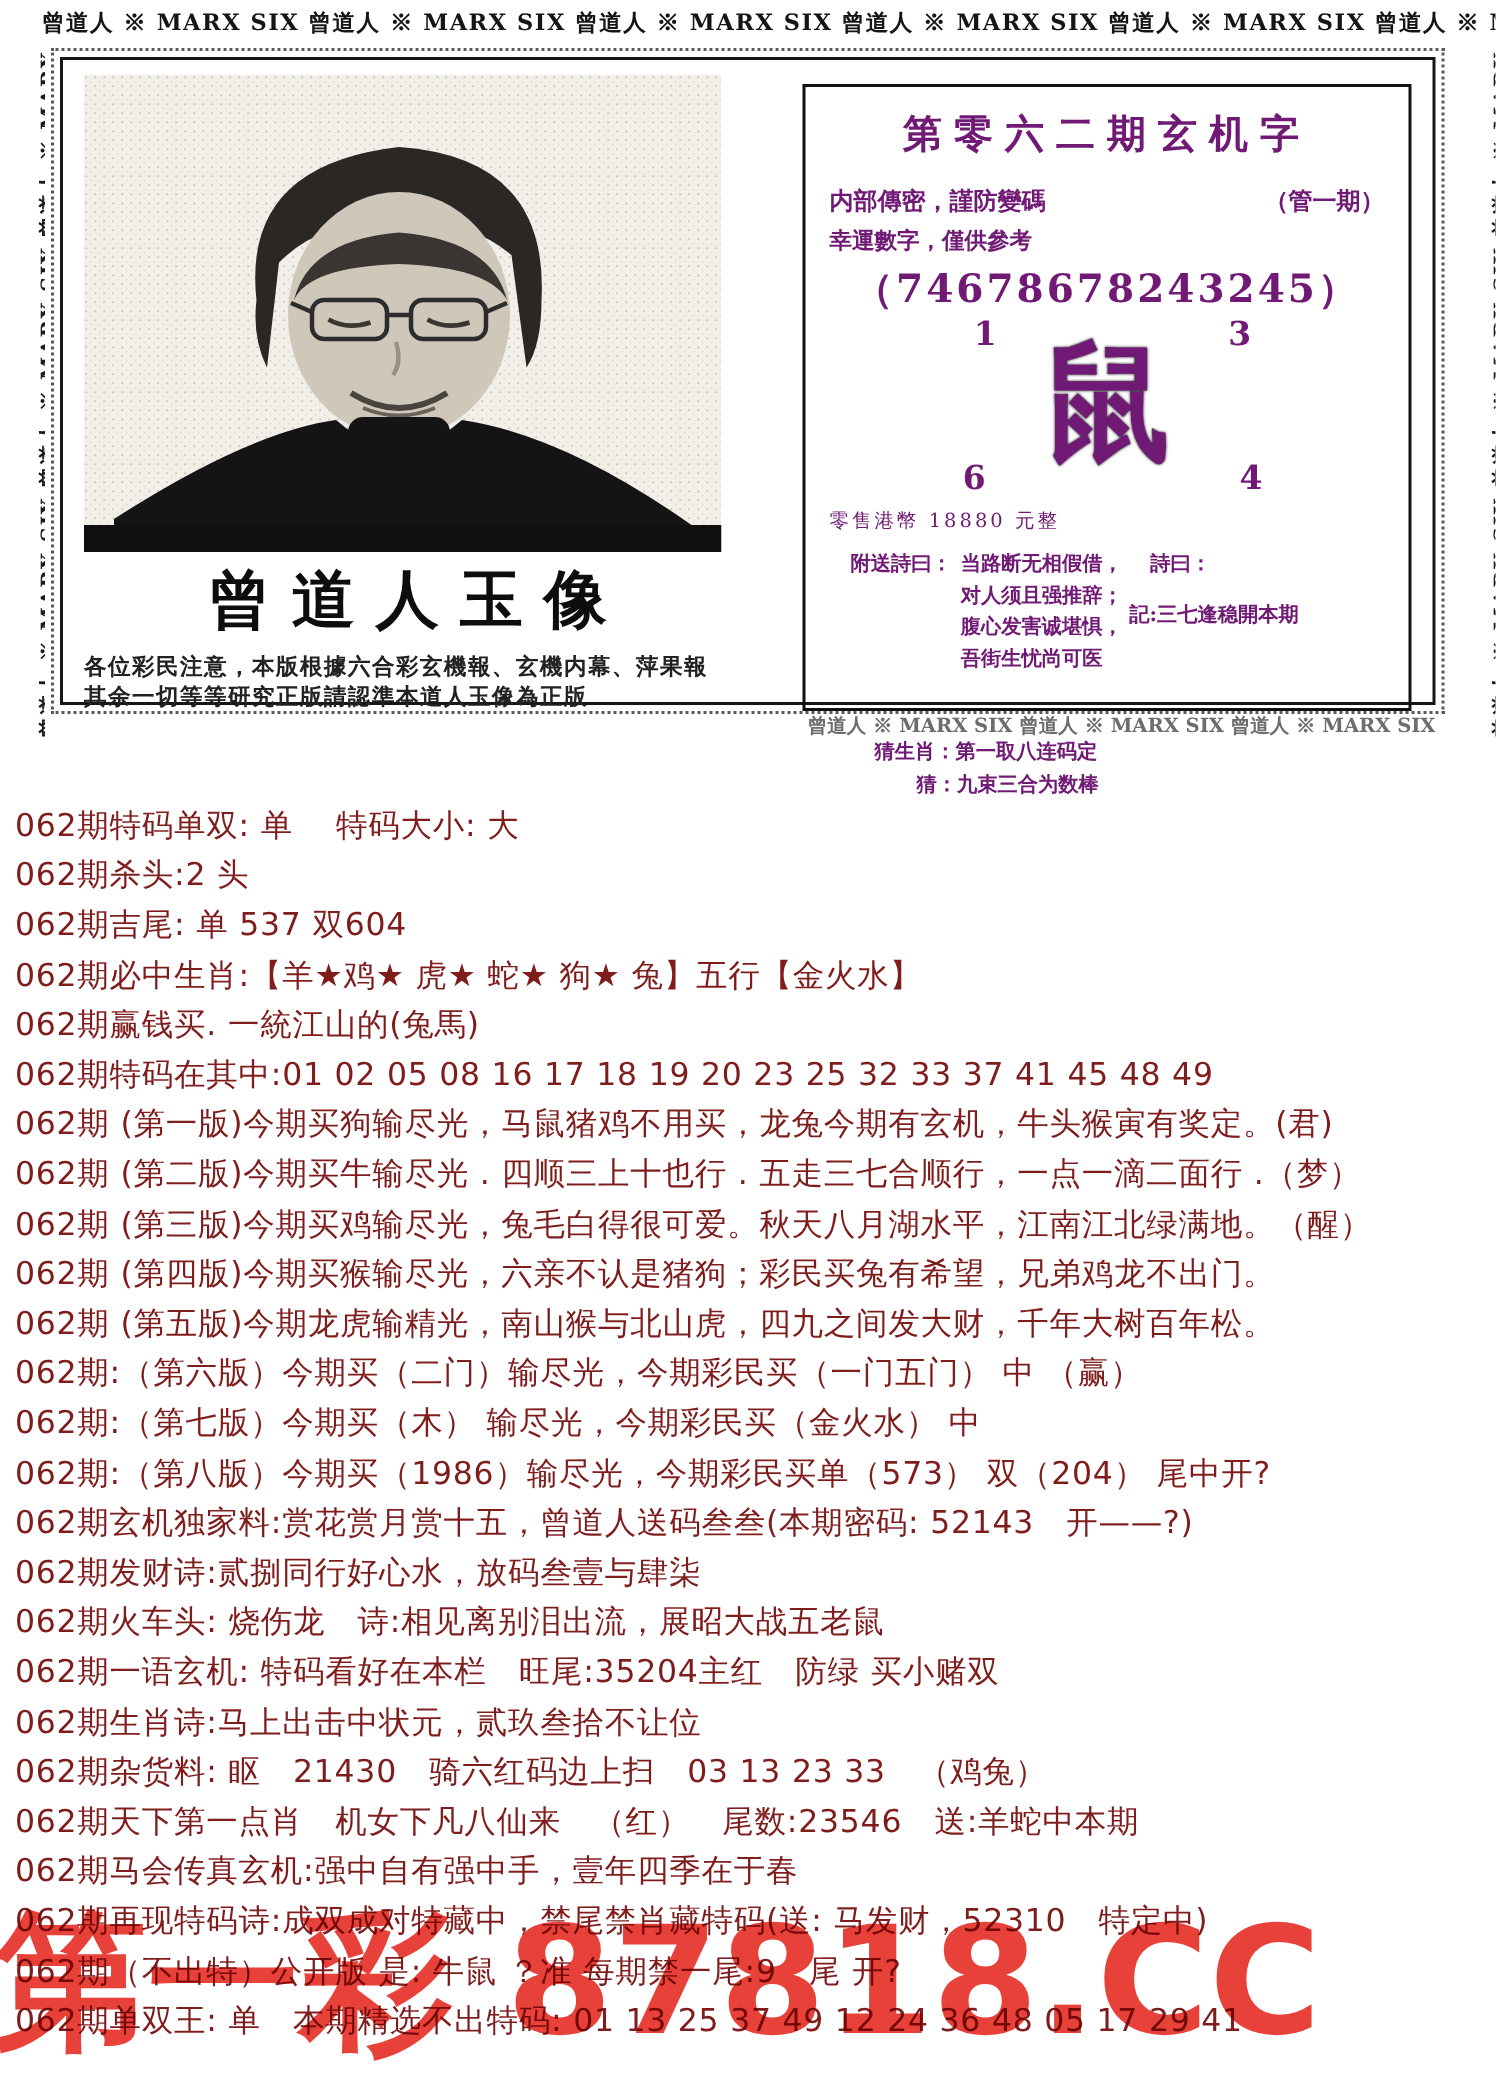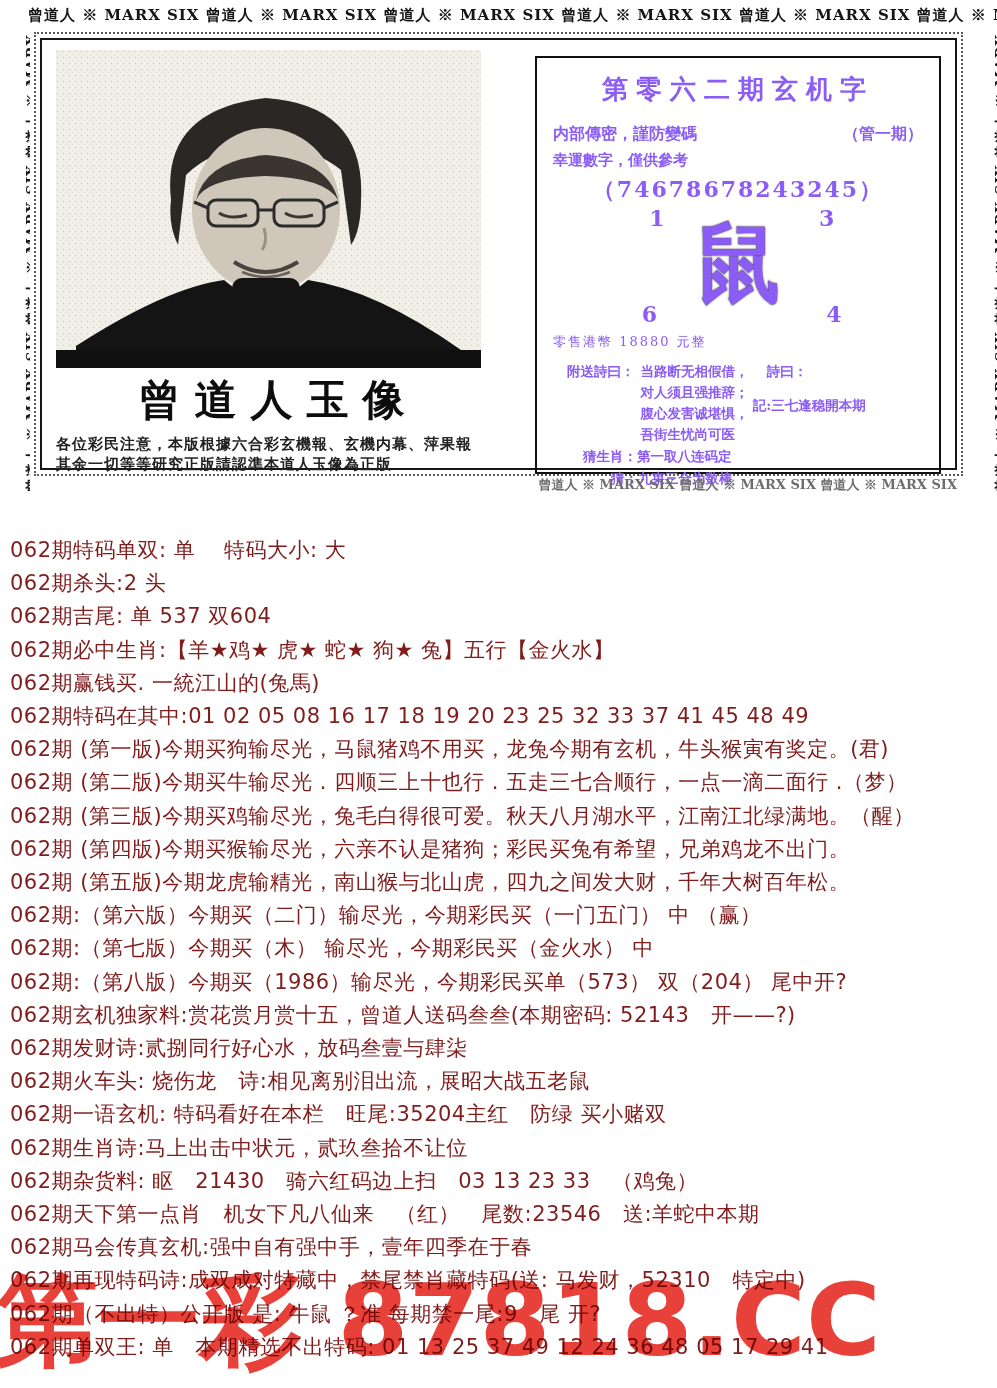--- a/index.html
+++ b/index.html
@@ -46,48 +46,48 @@
     letter-spacing:14px;text-align:center;margin:4px 0 6px 0;color:#0d0d0d;
   }
   .photo-note{
     font-family:"DejaVu Serif",serif;font-size:15px;font-weight:bold;
     line-height:20px;color:#222;letter-spacing:1px;
   }
   
   .box-col{flex:1;padding:16px 14px 8px 28px;}
   .mystery-box{
     border:2px solid #111;height:392px;padding:14px 16px 8px 16px;
-    font-family:"DejaVu Serif",serif;color:#8b5cf6;position:relative;
+    font-family:"DejaVu Serif",serif;color:#701a75;position:relative;
   }
   .mb-title{
     text-align:center;font-size:26px;font-weight:900;letter-spacing:8px;margin-bottom:14px;
   }
   .mb-row{display:flex;justify-content:space-between;font-size:16px;font-weight:bold;line-height:26px;}
   .mb-line{font-size:15px;font-weight:bold;line-height:26px;}
-  .mb-digits{text-align:center;font-size:22px;font-weight:bold;letter-spacing:2px;margin:2px 0 2px 0;}
+  .mb-digits{text-align:center;font-size:26px;font-weight:bold;letter-spacing:2px;margin:2px 0 2px 0;}
   .zodiac-wrap{position:relative;height:120px;margin:2px 0 4px 0;}
   .zodiac-char{
     position:absolute;left:50%;top:50%;transform:translate(-50%,-52%);
     font-size:86px;font-weight:900;font-family:"DejaVu Serif",serif;
     text-shadow:0 0 2px #000;
   }
   .zc{position:absolute;font-size:22px;font-weight:bold;}
   .zc.tl{left:26%;top:-2px;}
   .zc.tr{right:24%;top:-2px;}
   .zc.bl{left:24%;bottom:0;}
   .zc.br{right:22%;bottom:0;}
   .mb-price{text-align:left;font-size:13px;font-weight:400;letter-spacing:2px;margin:6px 6px 10px 0;}
   .poems{display:flex;font-size:13.5px;font-weight:bold;line-height:21px;}
   .poem-left{width:54%;}
   .poem-right{flex:1;}
   .poem-head{display:flex;}
   .poem-label{white-space:nowrap;padding-left:14px;}
   .poem-lines{padding-left:6px;}
   .poem-right .poem-lines{padding-left:4px;}
-  .guess{padding-left:30px;line-height:22px;}
+  .guess{padding-left:30px;line-height:22px;margin-top:40px;}
   .guess2{padding-left:58px;line-height:22px;}
   .mb-note{line-height:22px;margin-top:12px;}
   
   .body-lines{margin-top:36px;padding-left:10px;}
   .bline{
     font-size:21px;line-height:33.2px;white-space:nowrap;overflow:hidden;
     font-weight:500;letter-spacing:0.5px;color:#7f1d1d;
   }
   
   .watermark{

